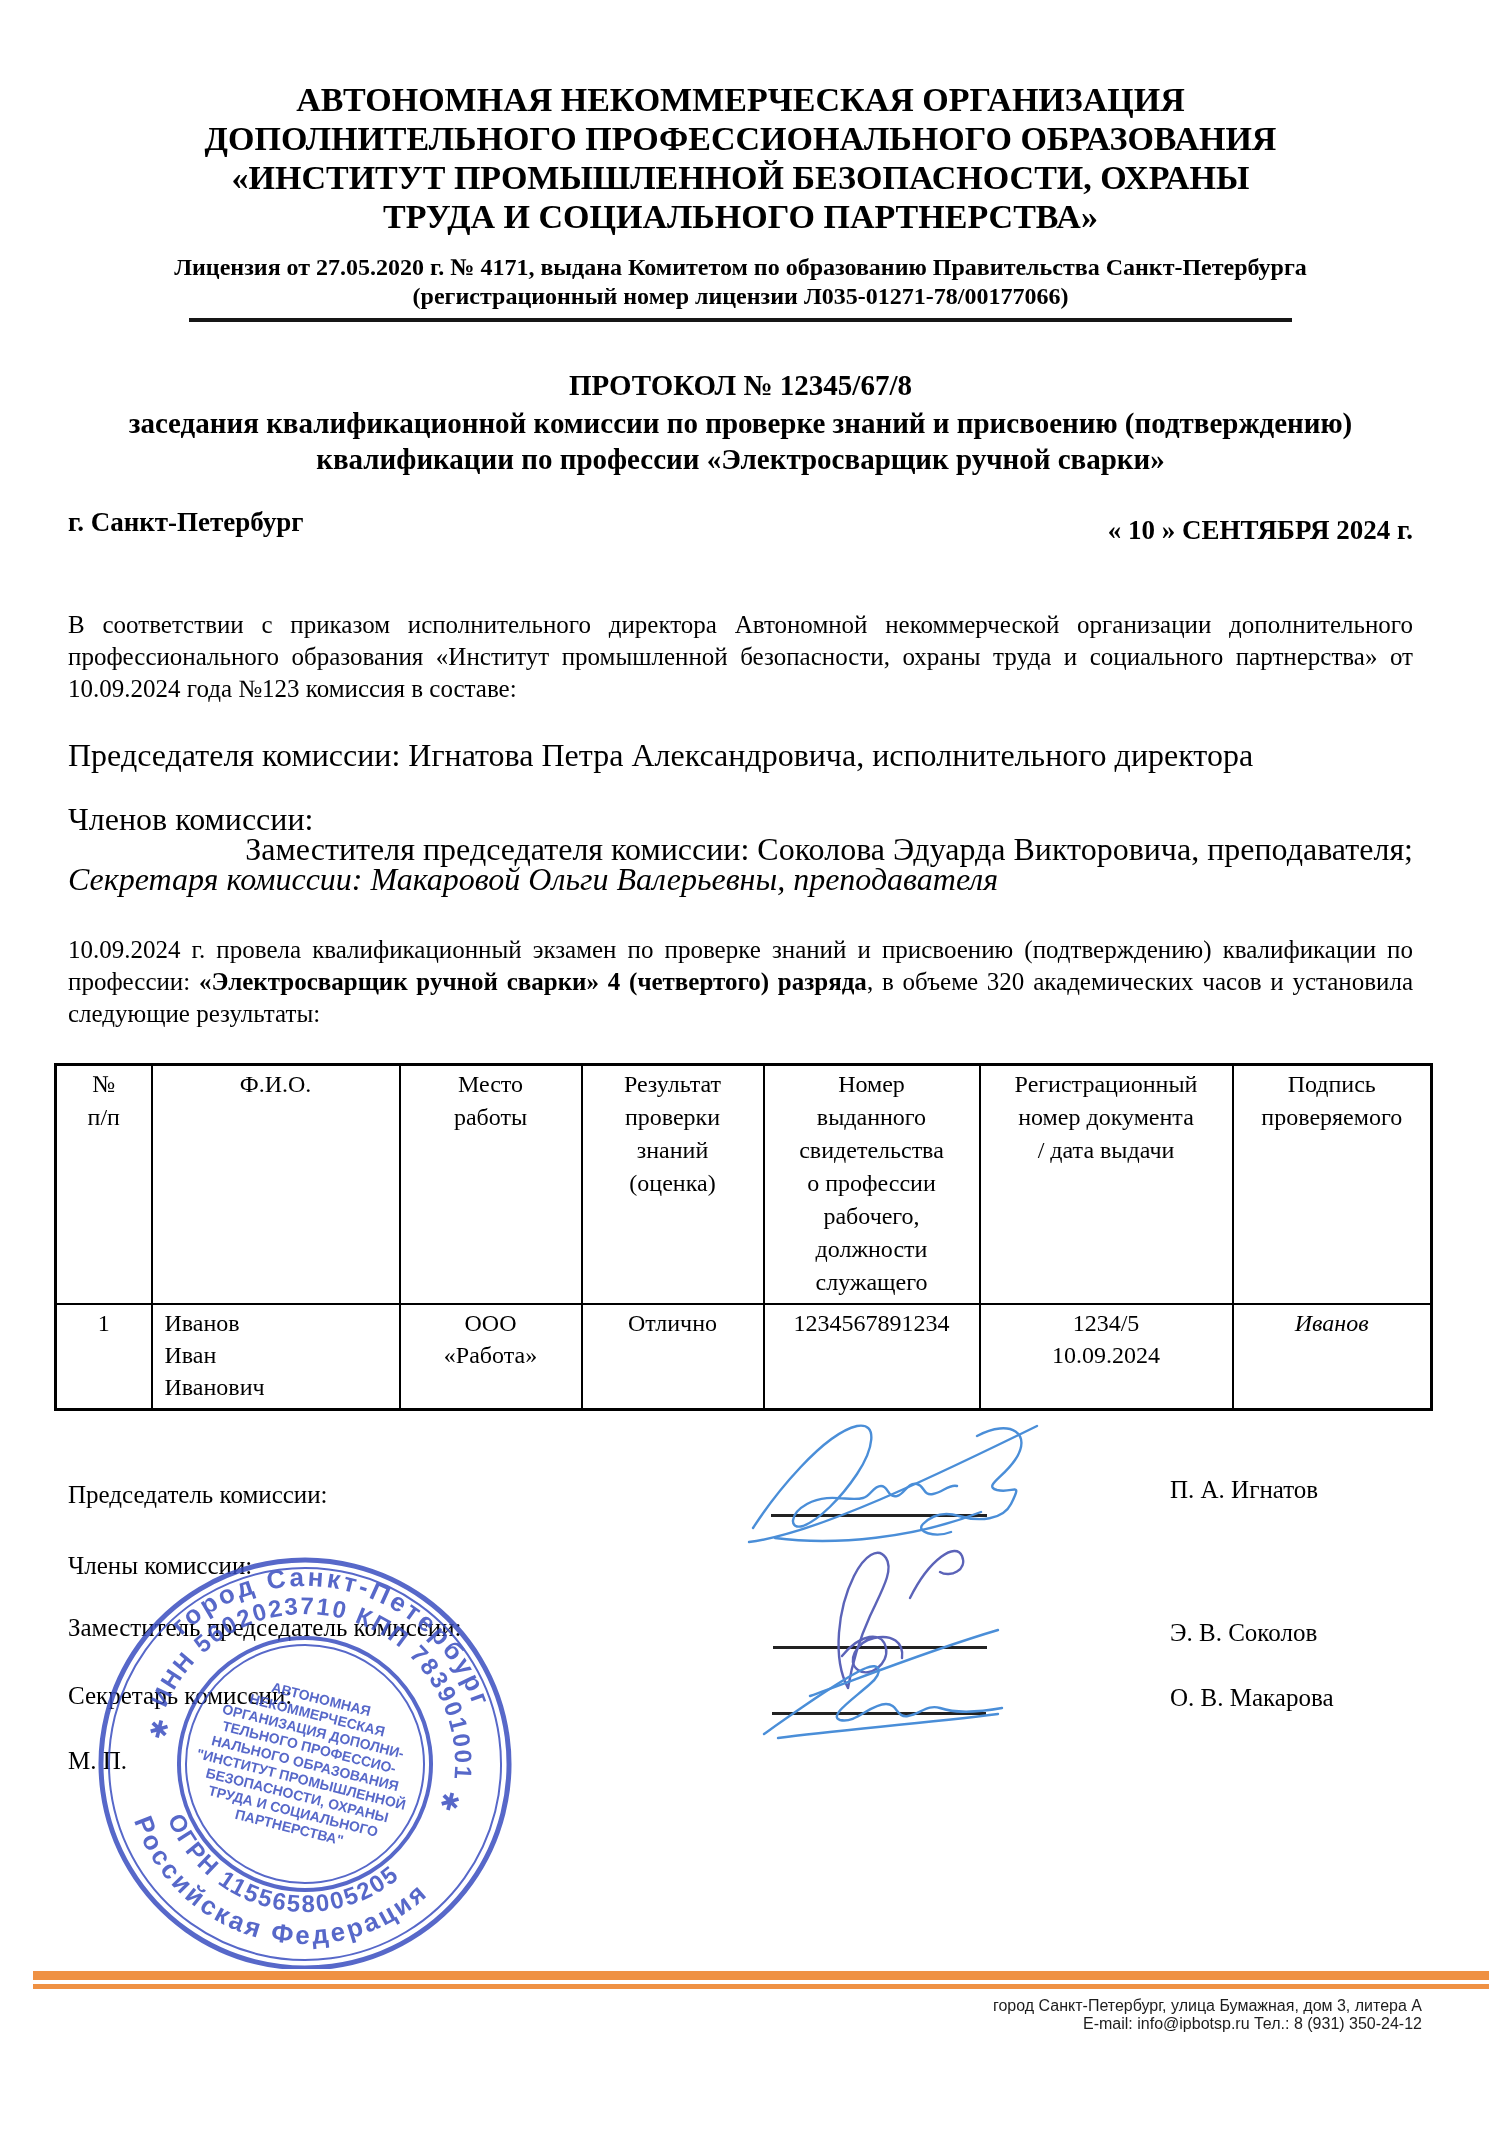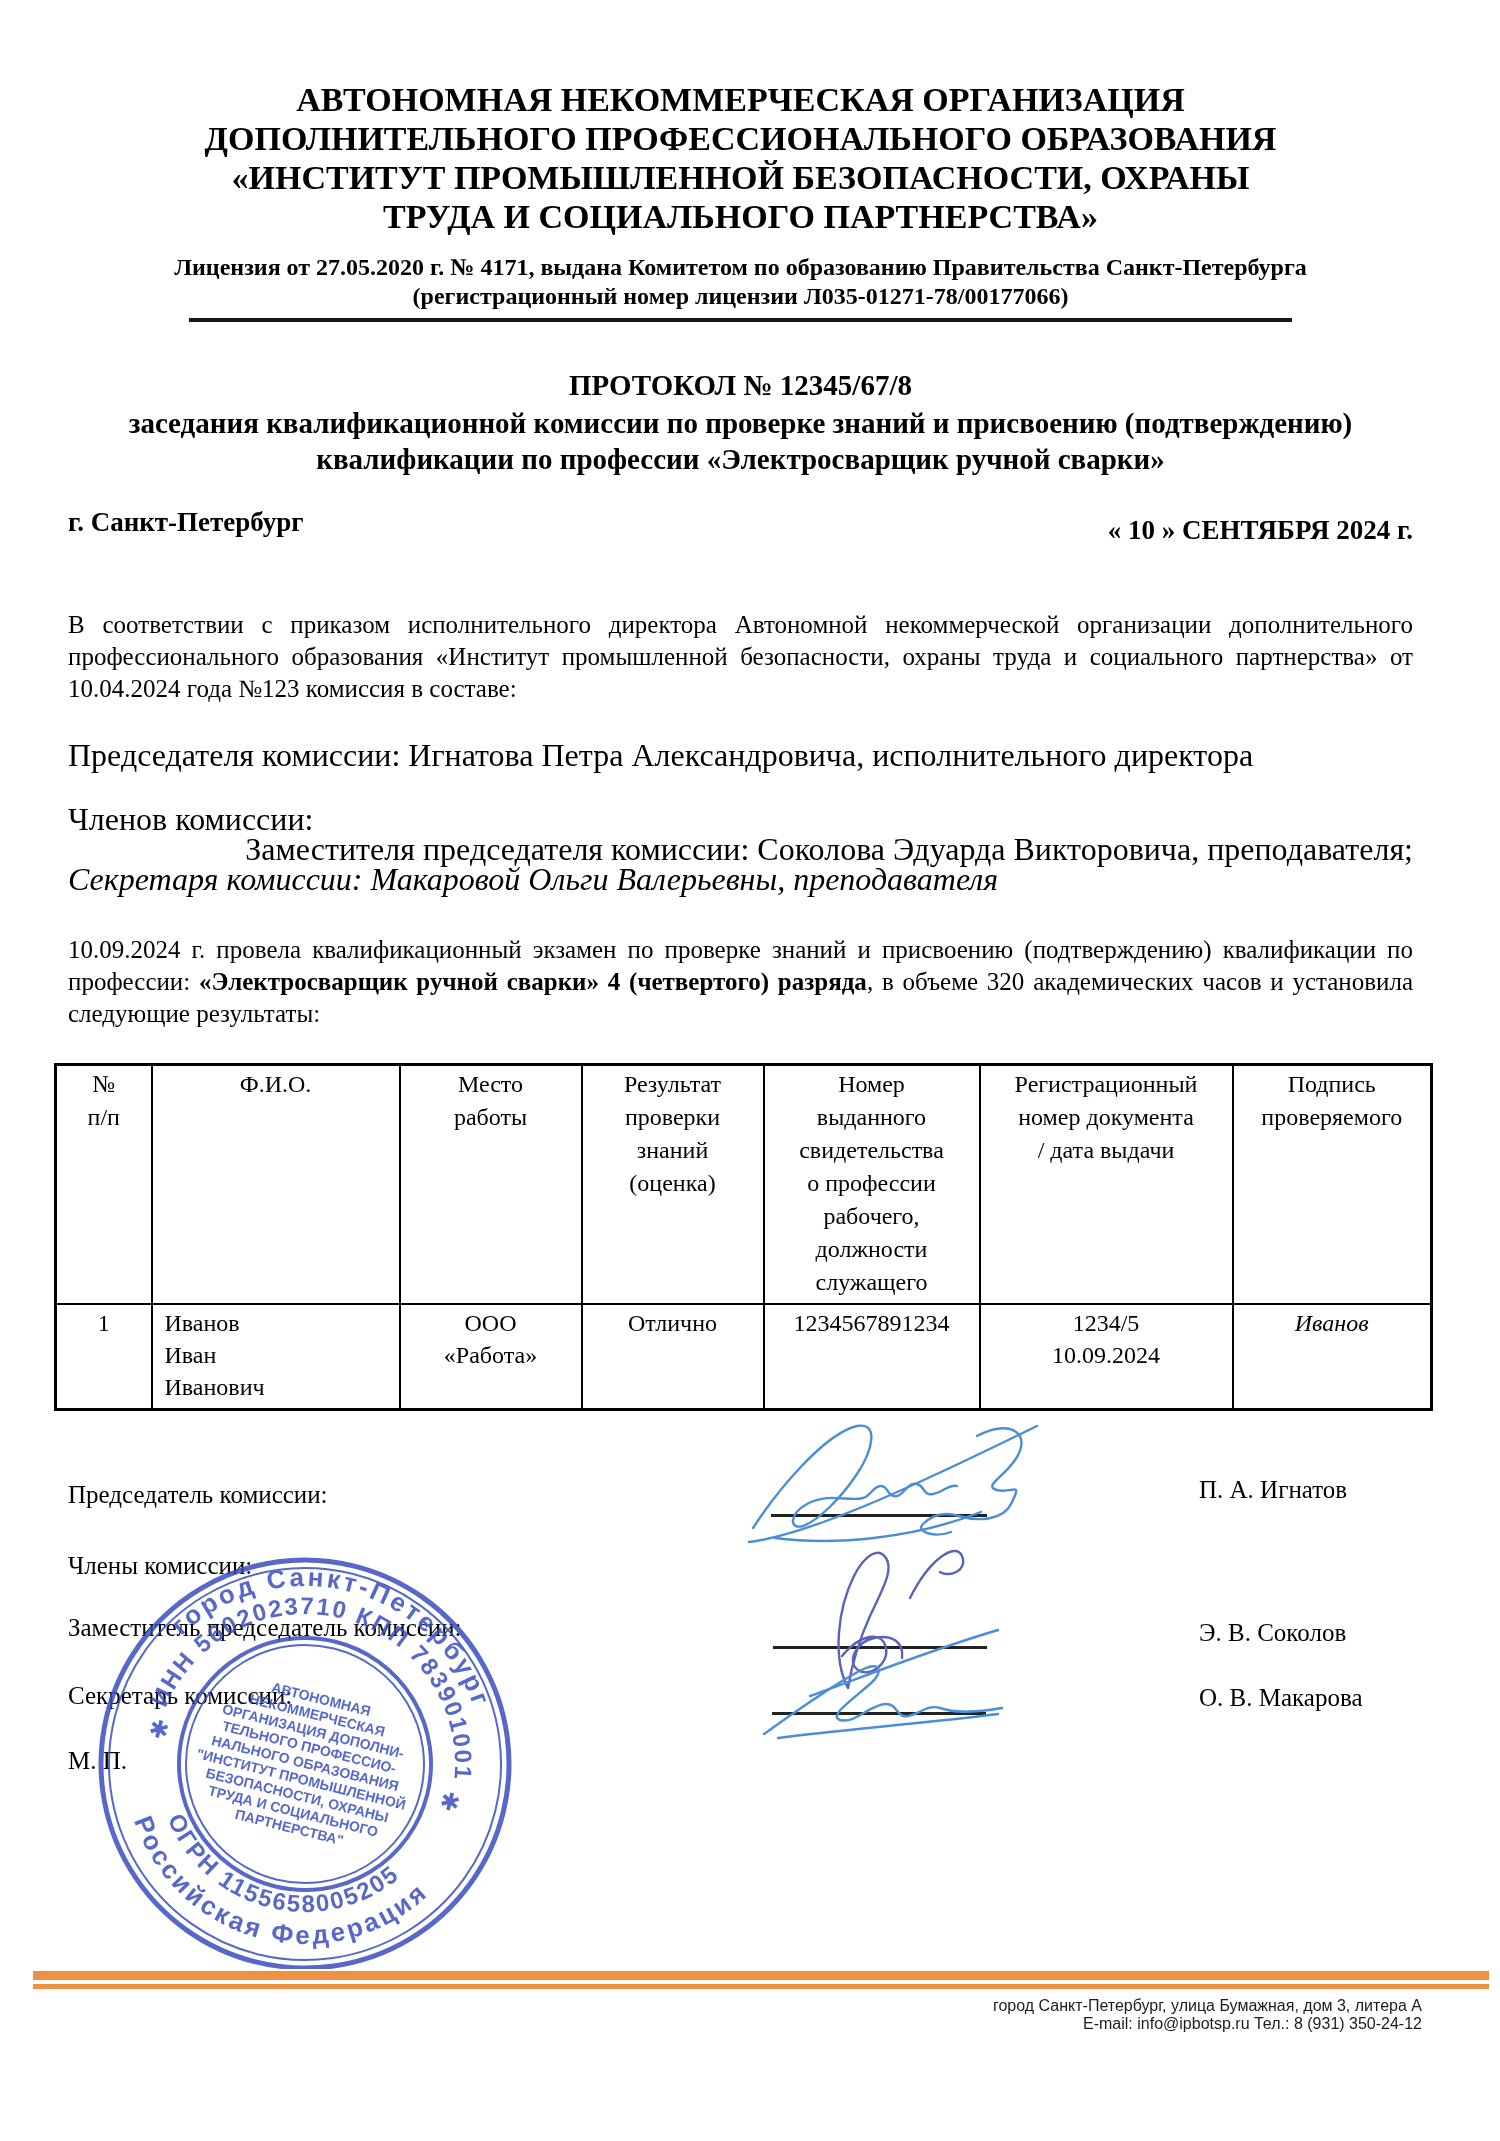--- a/index.html
+++ b/index.html
@@ -26,21 +26,21 @@
   table.results{position:absolute;left:54px;top:1063px;width:1376px;border-collapse:collapse;z-index:1;
     font-size:24px;table-layout:fixed;}
   table.results td{border:2px solid #000;vertical-align:top;padding:2px 6px;white-space:pre-line;}
   table.results{border:3px solid #000;}
   tr.hdr td{height:233px;text-align:center;line-height:33px;}
   tr.data td{height:99px;text-align:center;line-height:32px;}
   tr.data td.fio{text-align:left;padding-left:12px;}
   tr.data td.sig{font-style:italic;}
   
   .sig-label{position:absolute;left:68px;font-size:25px;line-height:30px;z-index:1;}
-  .sig-name{position:absolute;left:1199px;font-size:25px;line-height:30px;z-index:1;}
+  .sig-name{position:absolute;left:1170px;font-size:25px;line-height:30px;z-index:1;}
   .sig-line{position:absolute;height:3px;background:#222;z-index:2;}
   .sig-svg{position:absolute;z-index:2;}
   .sig-svg path{fill:none;stroke-width:2.4;stroke-linecap:round;stroke-linejoin:round;}
   
   .stamp{position:absolute;left:93px;top:1552px;width:424px;height:424px;z-index:3;
     transform:rotate(14deg);opacity:0.85;}
   .stamp circle{fill:none;}
   .stamp text{font-family:"Liberation Sans","DejaVu Sans",sans-serif;font-weight:bold;}
   .stamp .arc-big{font-size:26px;letter-spacing:3px;}
   .stamp .arc-small{font-size:24px;letter-spacing:2px;}
@@ -78,21 +78,21 @@
   <div class="abs title23">
     <div>заседания квалификационной комиссии по проверке знаний и присвоению (подтверждению)</div>
     <div>квалификации по профессии «Электросварщик ручной сварки»</div>
   </div>
 
   <div class="abs cityrow">
     <span class="right">« 10 » СЕНТЯБРЯ 2024 г.</span>
     <span>г. Санкт-Петербург</span>
   </div>
 
-  <div class="abs para" style="top:609px;">В соответствии с приказом исполнительного директора Автономной некоммерческой организации дополнительного профессионального образования «Институт промышленной безопасности, охраны труда и социального партнерства» от 10.04.2024 года №123 комиссия в составе:</div>
+  <div class="abs para" style="top:609px;">В соответствии с приказом исполнительного директора Автономной некоммерческой организации дополнительного профессионального образования «Институт промышленной безопасности, охраны труда и социального партнерства» от 10.09.2024 года №123 комиссия в составе:</div>
   <div class="abs line" style="top:739px;">Председателя комиссии: Игнатова Петра Александровича, исполнительного директора</div>
   <div class="abs line" style="top:803px;">Членов комиссии:</div>
   <div class="abs line" style="top:833px;text-align:right;">Заместителя председателя комиссии: Соколова Эдуарда Викторовича, преподавателя;</div>
   <div class="abs line" style="top:863px;font-style:italic;">Секретаря комиссии: Макаровой Ольги Валерьевны, преподавателя</div>
 
   <div class="abs para" style="top:934px;"><span>10.09.2024 г. провела квалификационный экзамен по проверке знаний и присвоению (подтверждению) квалификации по профессии: </span><span class="bold">«Электросварщик ручной сварки» 4 (четвертого) разряда</span><span>, в объеме 320 академических часов и установила следующие результаты:</span></div>
 
   <table class="results">
     <colgroup>
       <col style="width:96px">

